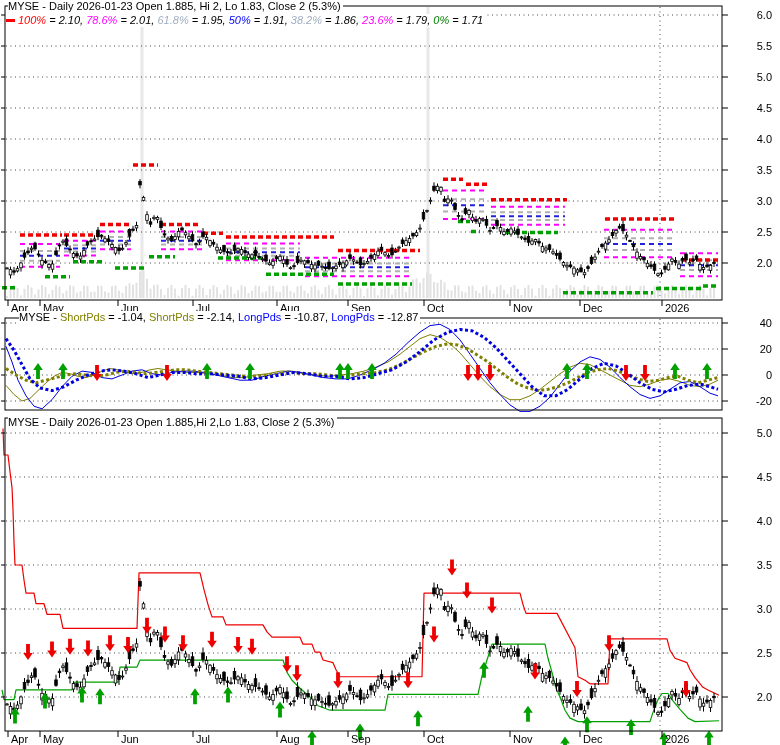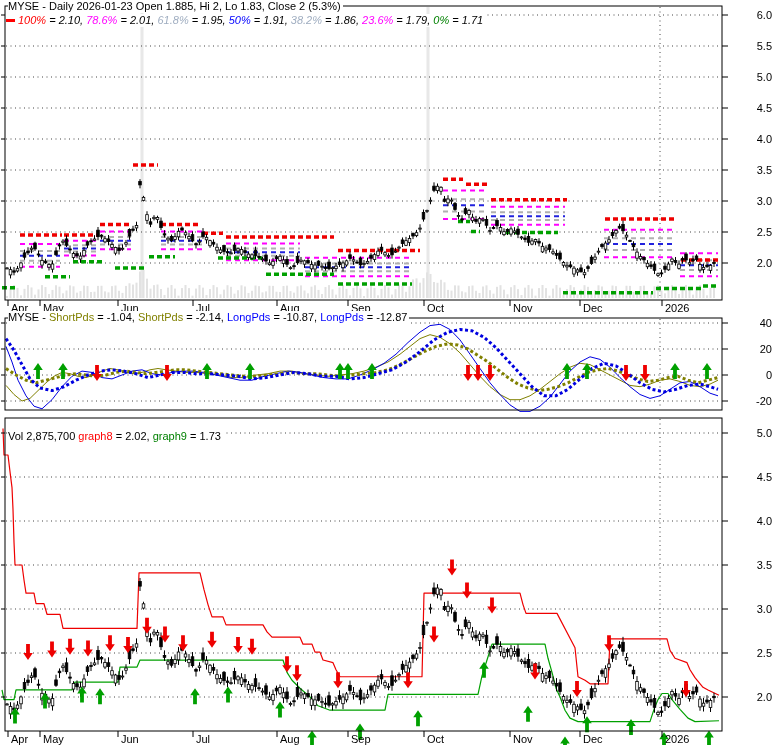--- a/index.html
+++ b/index.html
@@ -1327,20 +1327,18 @@
         <line x1="662" y1="731" x2="662" y2="737" stroke="#000"></line>
         <text x="665" y="743" text-anchor="start" font-size="11" font-family="&quot;Liberation Sans&quot;,sans-serif" fill="#000">2026</text>
       </g>
     </svg>
 
   <div class="ttl" style="left:8px;top:0px;">MYSE - Daily 2026-01-23 Open 1.885, Hi 2, Lo 1.83, Close 2 (5.3%)</div>
   <div class="ttl" style="left:6px;top:14px;font-style:italic;">
     <span class="fibdash"></span><span id="leg-top"><span style="color: rgb(255, 0, 0);">100%</span><span style="color: rgb(0, 0, 0);"> = 2.10, </span><span style="color: rgb(255, 0, 255);">78.6%</span><span style="color: rgb(0, 0, 0);"> = 2.01, </span><span style="color: rgb(159, 173, 192);">61.8%</span><span style="color: rgb(0, 0, 0);"> = 1.95, </span><span style="color: rgb(0, 0, 255);">50%</span><span style="color: rgb(0, 0, 0);"> = 1.91, </span><span style="color: rgb(159, 173, 192);">38.2%</span><span style="color: rgb(0, 0, 0);"> = 1.86, </span><span style="color: rgb(255, 0, 255);">23.6%</span><span style="color: rgb(0, 0, 0);"> = 1.79, </span><span style="color: rgb(0, 128, 0);">0%</span><span style="color: rgb(0, 0, 0);"> = 1.71</span></span>
   </div>
 
-  <div class="ttl" style="left:8px;top:311px;">
+  <div class="ttl" style="left:19px;top:311px;">
     <span id="leg-mid"><span style="color: rgb(0, 0, 0);">MYSE - </span><span style="color: rgb(128, 128, 0);">ShortPds</span><span style="color: rgb(0, 0, 0);"> = -1.04, </span><span style="color: rgb(128, 128, 0);">ShortPds</span><span style="color: rgb(0, 0, 0);"> = -2.14, </span><span style="color: rgb(0, 0, 255);">LongPds</span><span style="color: rgb(0, 0, 0);"> = -10.87, </span><span style="color: rgb(0, 0, 255);">LongPds</span><span style="color: rgb(0, 0, 0);"> = -12.87</span></span>
   </div>
 
-  <div class="ttl" style="left:8px;top:430px;">
-    <span id="leg-bot"><span style="color: rgb(0, 0, 0);">Vol 2,875,700 </span><span style="color: rgb(255, 0, 0);">graph8</span><span style="color: rgb(0, 0, 0);"> = 2.02, </span><span style="color: rgb(0, 128, 0);">graph9</span><span style="color: rgb(0, 0, 0);"> = 1.73</span></span>
-  </div>
+  <div class="ttl" style="left:8px;top:416px;">MYSE - Daily 2026-01-23 Open 1.885,Hi 2,Lo 1.83, Close 2 (5.3%)</div>
 </div>
 
 </body></html>

